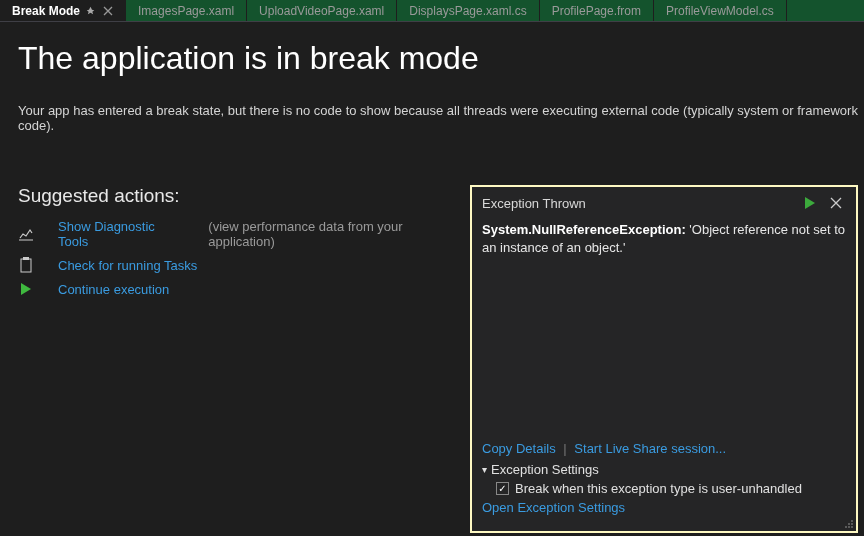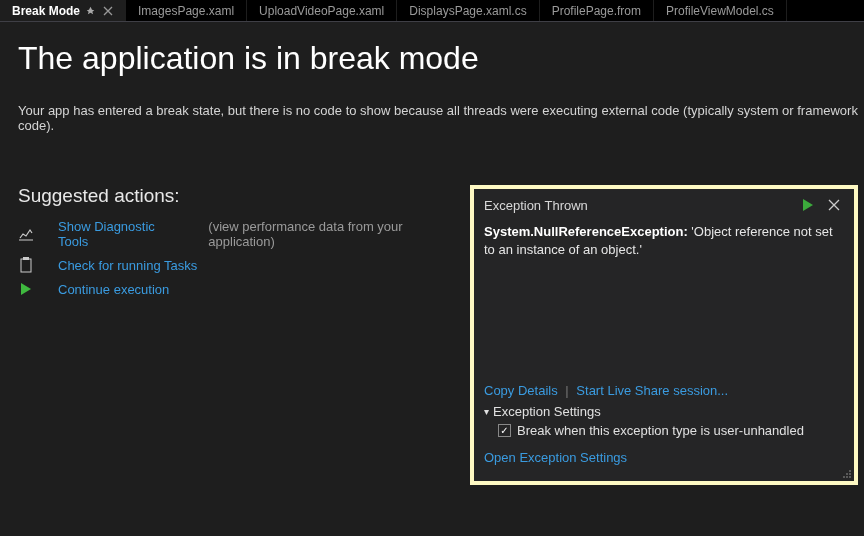--- a/index.html
+++ b/index.html
@@ -7,21 +7,21 @@
   background: #1e1e1e;
   color: #d4d4d4;
   font-family: "Segoe UI", Tahoma, sans-serif;
   font-size: 13px;
   width: 864px;
   height: 536px;
   overflow: hidden;
 }
 .tabs {
   display: flex;
-  background: #000000;
+  background: #14532d;
   height: 22px;
   border-bottom: 1px solid #3f3f46;
 }
 .tab {
   padding: 2px 12px;
   color: #9a9a9a;
   font-size: 12px;
   border-right: 1px solid #1e1e1e;
   display: flex;
   align-items: center;
@@ -68,26 +68,26 @@
   padding: 4px 0;
   font-size: 13px;
 }
 .action .icon {
   width: 16px; height: 16px;
   display: inline-flex; align-items: center; justify-content: center;
 }
 .link { color: #3a9be0; cursor: pointer; }
 .hint { color: #9a9a9a; margin-left: 4px; }
 .popup {
-  border: 4px solid #fef9c3;
+  border: 2px solid #fef9c3;
   background: #252526;
   position: relative;
   display: flex;
   flex-direction: column;
-  height: 300px;
+  height: 348px;
 }
 .popup-head {
   display: flex;
   align-items: center;
   padding: 6px 10px 4px 10px;
 }
 .popup-title {
   flex: 1;
   font-size: 13px;
   color: #d8d8d8;
@@ -240,21 +240,21 @@
           <div class="expander">
             <div class="exp-head">
               <span class="tri">▾</span>
               <span>Exception Settings</span>
             </div>
             <div class="checkbox-row">
               <span class="checkbox">✓</span>
               <span>Break when this exception type is user-unhandled</span>
             </div>
           </div>
-          <div class="link-row" style="margin-top:12px">
+          <div class="link-row" style="margin-top:4px">
             <span class="link">Open Exception Settings</span>
           </div>
         </div>
         <div class="resize-grip">
           <svg width="12" height="12" viewBox="0 0 12 12">
             <circle cx="10" cy="4" r="1" fill="#888"></circle>
               <circle cx="10" cy="7" r="1" fill="#888"></circle>
               <circle cx="10" cy="10" r="1" fill="#888"></circle>
             <circle cx="7" cy="7" r="1" fill="#888"></circle>
               <circle cx="7" cy="10" r="1" fill="#888"></circle>

